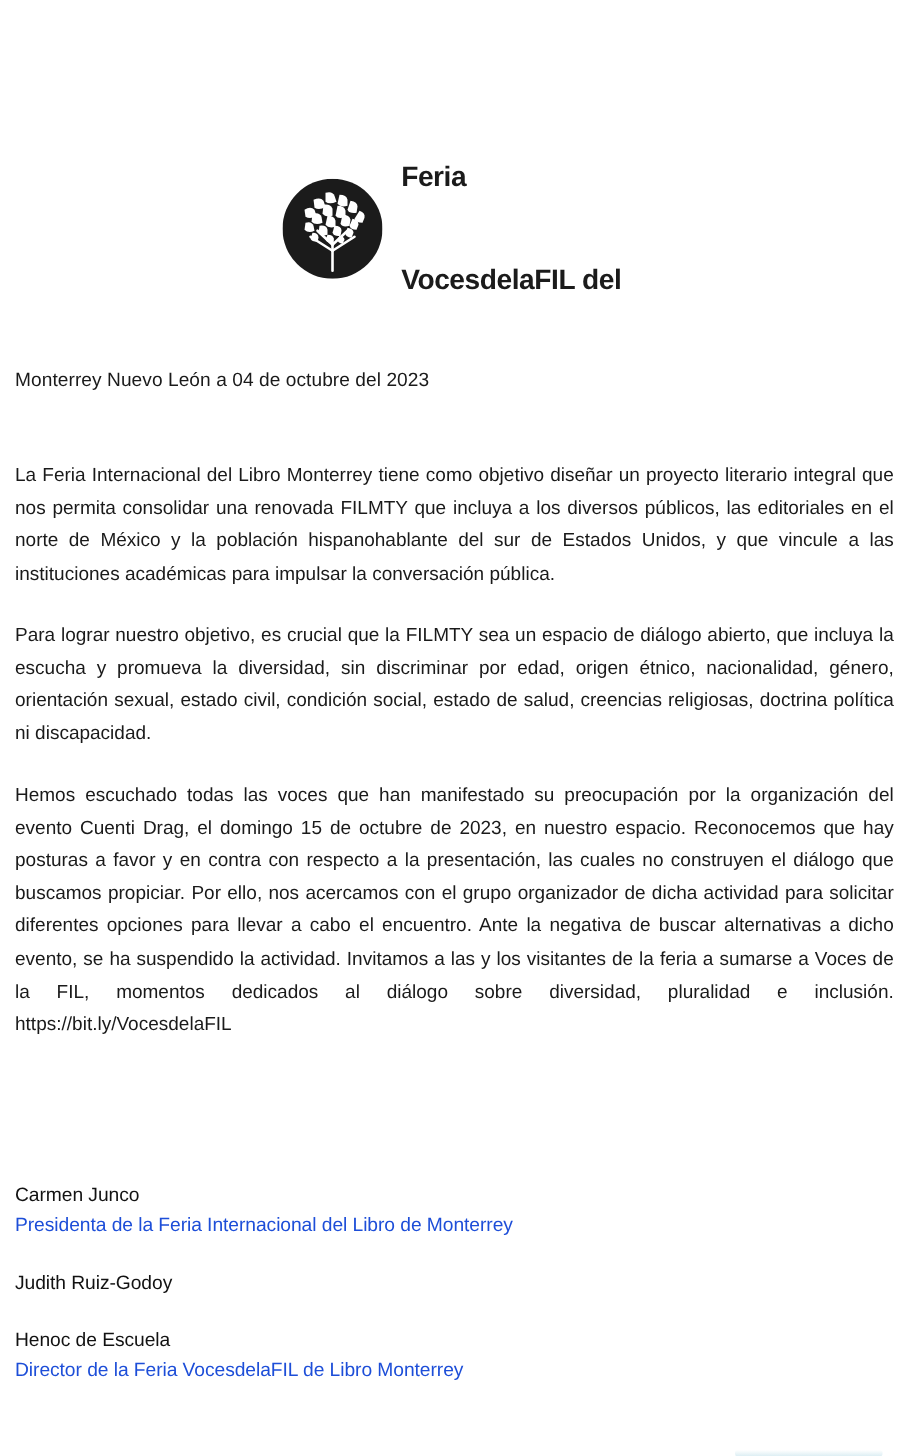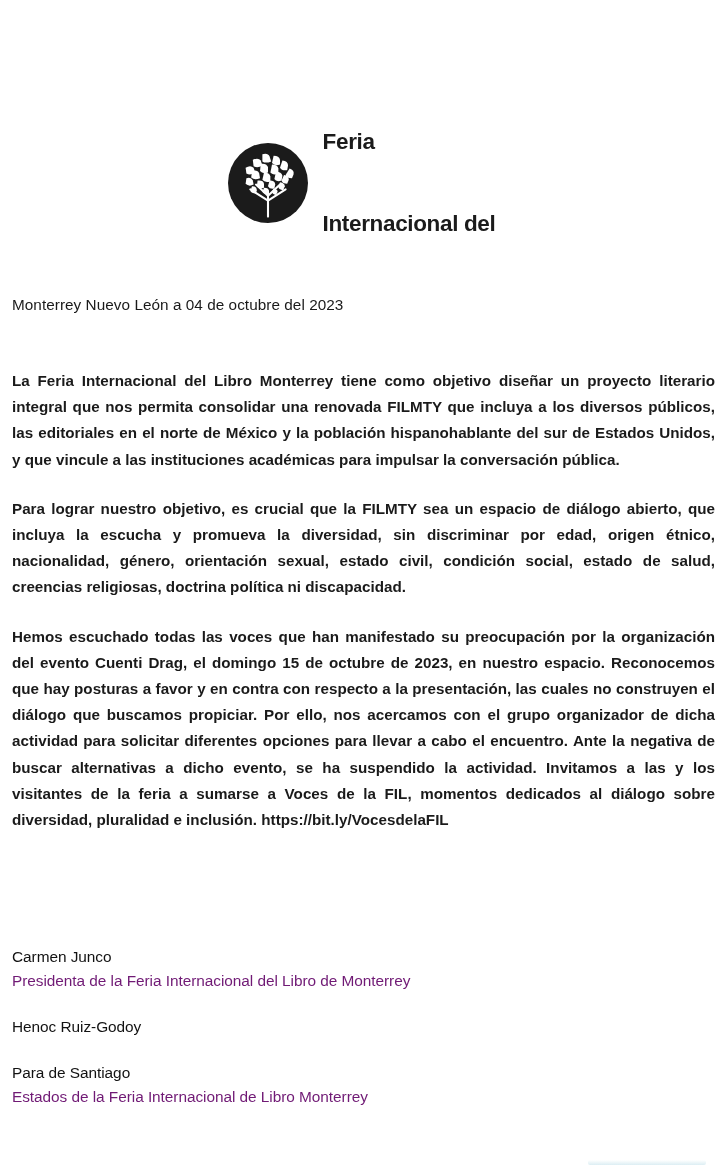--- a/index.html
+++ b/index.html
@@ -79,21 +79,20 @@
   }
   .para {
     margin: 0 0 23px 0;
     font-size: 15.2px;
     line-height: 26.2px;
     text-align: justify;
     text-justify: inter-word;
     color: #1a1a1a;
     letter-spacing: 0.01px;
     hyphens: none;
-    font-weight: bold;
   }
   .para:last-child { margin-bottom: 0; }
 
   
   .signatures {
     position: absolute;
     left: 12px;
     top: 946px;
     width: 700px;
   }
@@ -103,21 +102,21 @@
     font-size: 15.4px;
     font-weight: 400;
     line-height: 22px;
     color: #121212;
     letter-spacing: -0.05px;
   }
   .sig-role {
     font-size: 15.4px;
     font-weight: 400;
     line-height: 23px;
-    color: #701a75;
+    color: #1d4ed8;
     letter-spacing: -0.05px;
     margin-top: 1px;
   }
 
   
   .bottom-artifact {
     position: absolute;
     left: 588px;
     bottom: 0;
     width: 118px;
@@ -163,43 +162,43 @@
           <path d="M52 47 q7 0 7 5 l-1 5 q-6 1-8-3 z"></path>
           <path d="M65 49 q6 1 6 5 l-2 5 q-6-1-6-4 z"></path>
           <path d="M30 54 q6 0 6 5 l-1 4 q-6 0-7-3 z"></path>
           <path d="M45 56 q6 0 6 4 l-1 4 q-6 0-7-3 z"></path>
           <path d="M57 57 q5 1 5 4 l-2 4 q-5-1-5-4 z"></path>
         </g>
       </svg>
 
       <div class="wordmark">
         <span class="wordmark-line">Feria</span>
-        <span class="wordmark-line">Internacional del</span>
+        <span class="wordmark-line">VocesdelaFIL del</span>
       </div>
 
     </div>
   </div>
 
   <div class="date-line">Monterrey Nuevo León a 04 de octubre del 2023</div>
 
   <div class="body-copy">
     <p class="para">La Feria Internacional del Libro Monterrey tiene como objetivo diseñar un proyecto literario integral que nos permita consolidar una renovada FILMTY que incluya a los diversos públicos, las editoriales en el norte de México y la población hispanohablante del sur de Estados Unidos, y que vincule a las instituciones académicas para impulsar la conversación pública.</p>
     <p class="para">Para lograr nuestro objetivo, es crucial que la FILMTY sea un espacio de diálogo abierto, que incluya la escucha y promueva la diversidad, sin discriminar por edad, origen étnico, nacionalidad, género, orientación sexual, estado civil, condición social, estado de salud, creencias religiosas, doctrina política ni discapacidad.</p>
     <p class="para">Hemos escuchado todas las voces que han manifestado su preocupación por la organización del evento Cuenti Drag, el domingo 15 de octubre de 2023, en nuestro espacio. Reconocemos que hay posturas a favor y en contra con respecto a la presentación, las cuales no construyen el diálogo que buscamos propiciar. Por ello, nos acercamos con el grupo organizador de dicha actividad para solicitar diferentes opciones para llevar a cabo el encuentro. Ante la negativa de buscar alternativas a dicho evento, se ha suspendido la actividad. Invitamos a las y los visitantes de la feria a sumarse a Voces de la FIL, momentos dedicados al diálogo sobre diversidad, pluralidad e inclusión. https://bit.ly/VocesdelaFIL</p>
   </div>
 
   <div class="signatures">
     <div class="sig-block">
       <div class="sig-name">Carmen Junco</div>
       <div class="sig-role">Presidenta de la Feria Internacional del Libro de Monterrey</div>
     </div>
     <div class="sig-block">
-      <div class="sig-name">Henoc Ruiz-Godoy</div>
+      <div class="sig-name">Judith Ruiz-Godoy</div>
     </div>
     <div class="sig-block">
-      <div class="sig-name">Para de Santiago</div>
-      <div class="sig-role">Estados de la Feria Internacional de Libro Monterrey</div>
+      <div class="sig-name">Henoc de Escuela</div>
+      <div class="sig-role">Director de la Feria VocesdelaFIL de Libro Monterrey</div>
     </div>
   </div>
 
   <div class="bottom-artifact"></div>
 
 </div>
 
 </body></html>

